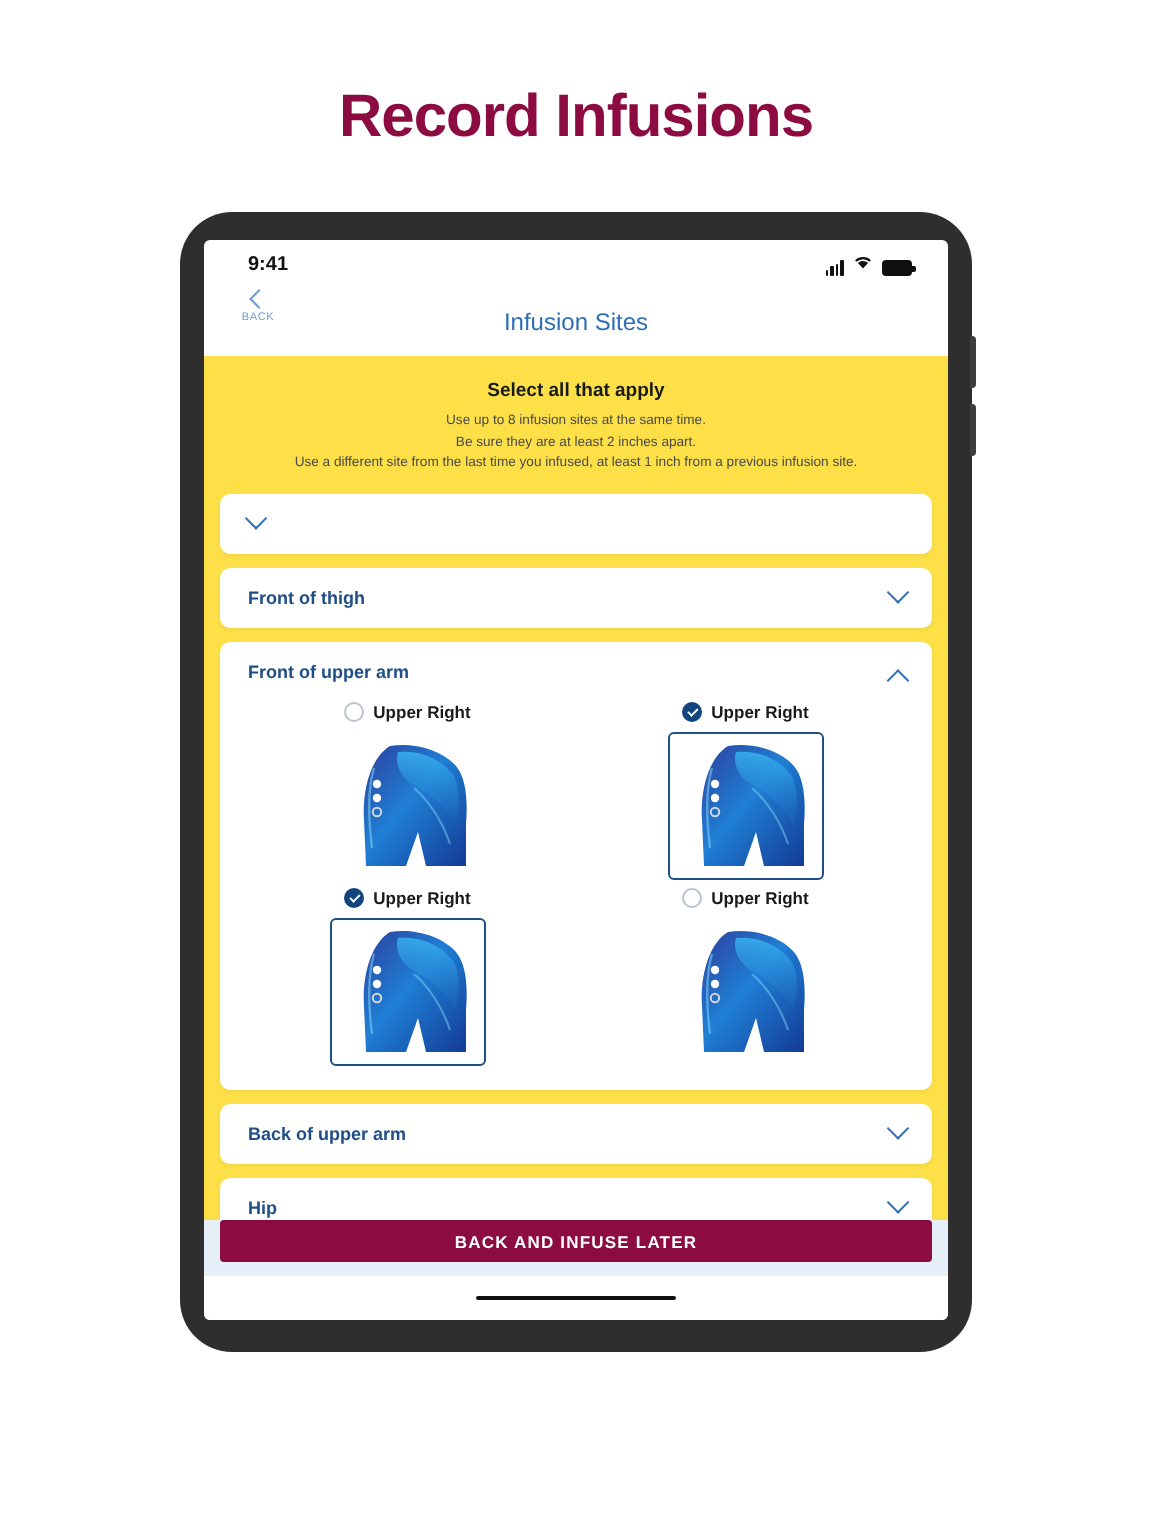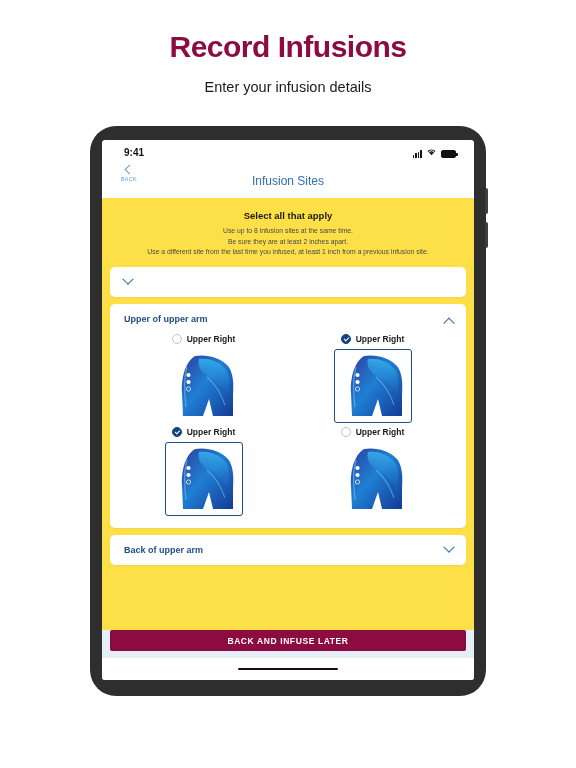--- a/index.html
+++ b/index.html
@@ -4,21 +4,21 @@
 <style>
   * { box-sizing: border-box; margin: 0; padding: 0; }
   html, body {
     width: 576px; height: 768px;
     background: #ffffff;
     font-family: "Liberation Sans", sans-serif;
     overflow: hidden;
   }
 
   
-  .page-head { width: 576px; padding-top: 30px; text-align: center; }
+  .page-head { width: 576px; padding-top: 42px; text-align: center; }
   .page-title {
     font-size: 30px; font-weight: bold; letter-spacing: -0.5px;
     color: #8c0b40; line-height: 1.1;
   }
   .page-sub {
     margin-top: 16px; font-size: 14.5px; color: #1a1a1a;
   }
 
   
   .tablet-wrap { position: relative; width: 576px; height: 560px; margin-top: 24px; }
@@ -155,21 +155,20 @@
     cursor: pointer;
   }
   .home-area { height: 22px; background: #fff; display: flex; align-items: center; justify-content: center; }
   .home-bar { width: 100px; height: 2.6px; background: #111; border-radius: 2px; }
 </style>
 </head>
 <body>
 
 <div class="page-head">
   <div class="page-title">Record Infusions</div>
-  <div class="page-sub">Enter your infusion details</div>
 </div>
 
 <div class="tablet-wrap">
   <div class="tablet">
     <div class="btn-vol v1"></div>
     <div class="btn-vol v2"></div>
 
     <div class="screen">
 
       <div class="statusbar">
@@ -208,24 +207,30 @@
           <div class="intro-l">Be sure they are at least 2 inches apart.</div>
           <div class="intro-l">Use a different site from the last time you infused, at least 1 inch from a previous infusion site.</div>
         </div>
 
         <div class="acc">
           <div class="acc-head">
             <span class="chev"></span>
           </div>
         </div>
 
-
-        <div class="acc">
-          <div class="acc-head">
-            <span class="acc-label">Upper of upper arm</span>
+        <div class="acc">
+          <div class="acc-head">
+            <span class="acc-label">Front of thigh</span>
+            <span class="chev"></span>
+          </div>
+        </div>
+
+        <div class="acc">
+          <div class="acc-head">
+            <span class="acc-label">Front of upper arm</span>
             <span class="chev up"></span>
           </div>
           <div class="acc-body">
             <div class="grid2">
 
               <div class="cell">
                 <div class="opt-row">
                   <span class="radio"></span>
                   <span class="opt-lbl">Upper Right</span>
                 </div>
@@ -311,20 +316,26 @@
           </div>
         </div>
 
         <div class="acc">
           <div class="acc-head">
             <span class="acc-label">Back of upper arm</span>
             <span class="chev"></span>
           </div>
         </div>
 
+        <div class="acc">
+          <div class="acc-head">
+            <span class="acc-label">Hip</span>
+            <span class="chev"></span>
+          </div>
+        </div>
 
       </div>
 
       <div class="cta-wrap">
         <button class="cta">BACK AND INFUSE LATER</button>
       </div>
       <div class="home-area">
         <div class="home-bar"></div>
       </div>
 

